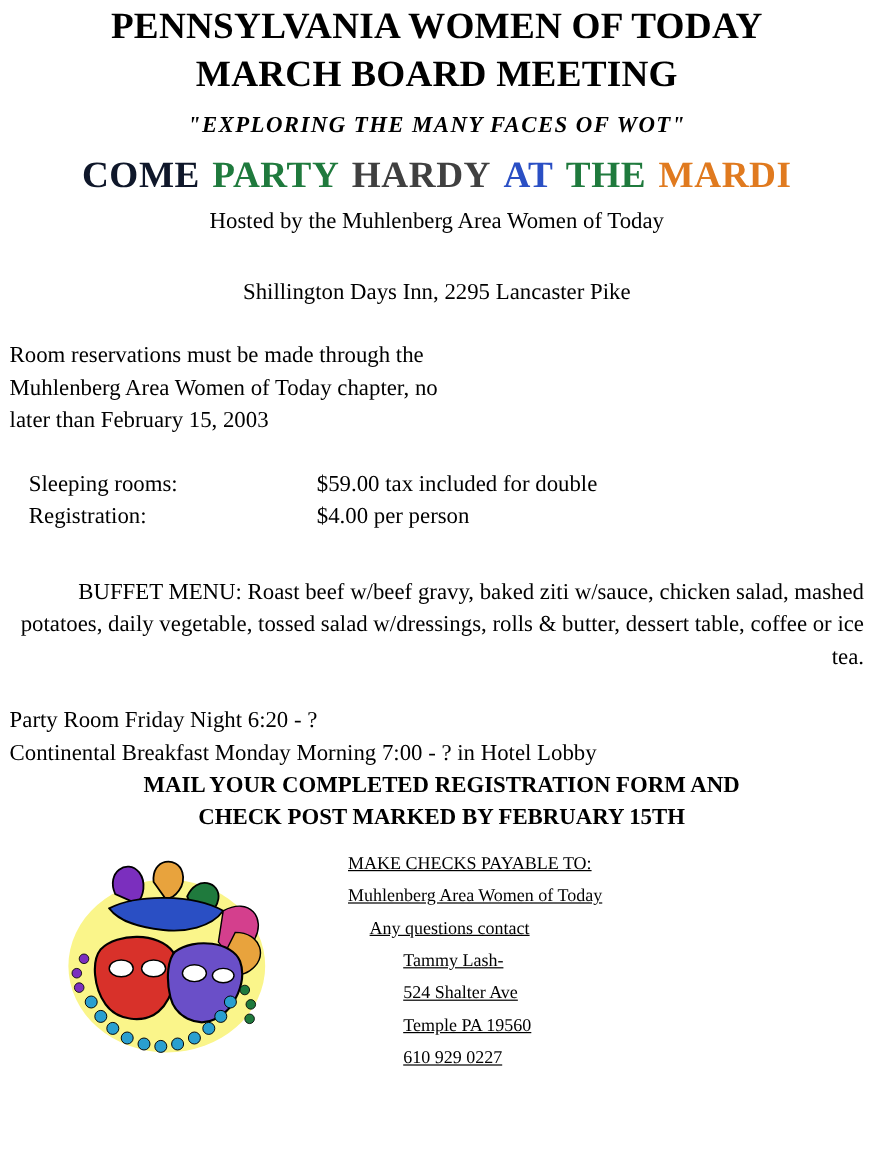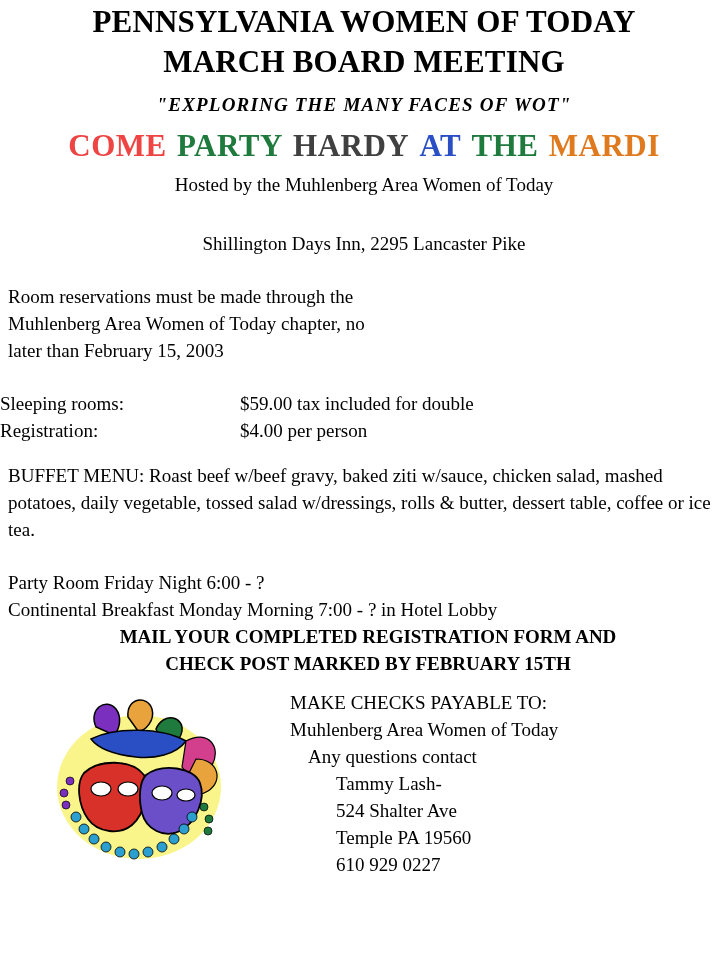--- a/index.html
+++ b/index.html
@@ -75,26 +75,26 @@
     border-collapse: collapse;
   }
   .price-table td {
     font-size: 19px;
     line-height: 27px;
     padding: 0;
     vertical-align: top;
   }
   .price-label { width: 240px; }
   .menu-para {
-    margin-top: 18px;
+    margin-top: 36px;
     margin-left: 8px;
     margin-right: 8px;
     font-size: 19px;
     line-height: 27px;
-    text-align: left;
+    text-align: right;
   }
   .evening-block {
     margin-top: 26px;
     margin-left: 8px;
     font-size: 19px;
     line-height: 27px;
   }
   .bold-line {
     font-weight: bold;
     font-size: 19px;
@@ -103,22 +103,23 @@
   }
   .bottom-section {
     position: relative;
     margin-top: 12px;
     height: 220px;
   }
   .contact-block {
     position: absolute;
     left: 290px;
     top: 0;
-    font-size: 19px;
-    line-height: 27px;
+    font-size: 15px;
+    line-height: 27px;
+    text-decoration: underline;
   }
   .contact-line-1 { margin-left: 0px; }
   .contact-line-2 { margin-left: 0px; }
   .contact-line-3 { margin-left: 18px; }
   .contact-line-4 { margin-left: 46px; }
   .contact-line-5 { margin-left: 46px; }
   .contact-line-6 { margin-left: 46px; }
   .contact-line-7 { margin-left: 46px; }
   .mask-art {
     position: absolute;
@@ -134,57 +135,57 @@
 <div class="page">
 
   <div class="title-block">
     <div class="title-line">PENNSYLVANIA WOMEN OF TODAY</div>
     <div class="title-line">MARCH BOARD MEETING</div>
   </div>
 
   <div class="subtitle-quote">"EXPLORING THE MANY FACES OF WOT"</div>
 
   <div class="color-line">
-    <span style="color:#ef4444">COME</span>
+    <span style="color:#0f172a">COME</span>
     <span style="color:#1f7a3d">PARTY</span>
     <span style="color:#404040">HARDY</span>
     <span style="color:#2a4fc4">AT</span>
     <span style="color:#1f7a3d">THE</span>
     <span style="color:#e07a1f">MARDI</span>
   </div>
 
   <div class="hosted">Hosted by the Muhlenberg Area Women of Today</div>
 
   <div class="when-block">
     <div>Shillington Days Inn, 2295 Lancaster Pike</div>
   </div>
 
   <div class="body-text para">
     <div>Room reservations must be made through the</div>
     <div>Muhlenberg Area Women of Today chapter, no</div>
     <div>later than February 15, 2003</div>
   </div>
 
-  <table class="price-table" style="margin-left:0;">
+  <table class="price-table" style="margin-left:24px;">
     <tbody>
         <tr>
       <td class="price-label">Sleeping rooms:</td>
       <td>$59.00 tax included for double</td>
     </tr>
     <tr>
       <td class="price-label">Registration:</td>
       <td>$4.00 per person</td>
     </tr>
   </tbody>
     </table>
 
   <div class="menu-para">BUFFET MENU: Roast beef w/beef gravy, baked ziti w/sauce, chicken salad, mashed potatoes, daily vegetable, tossed salad w/dressings, rolls &amp; butter, dessert table, coffee or ice tea.</div>
 
   <div class="evening-block">
-    <div>Party Room Friday Night 6:00  - ?</div>
+    <div>Party Room Friday Night 6:20  - ?</div>
     <div>Continental Breakfast Monday Morning 7:00 - ? in Hotel Lobby</div>
     <div class="bold-line">MAIL YOUR COMPLETED REGISTRATION FORM AND</div>
     <div class="bold-line">CHECK POST MARKED BY FEBRUARY 15TH</div>
   </div>
 
   <div class="bottom-section">
 
     <svg class="mask-art" viewBox="0 0 210 200">
       <ellipse cx="103" cy="98" rx="82" ry="72" fill="#faf58a"></ellipse>
 

